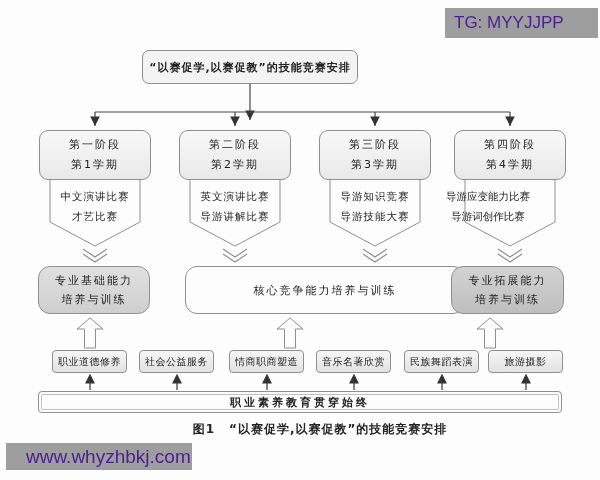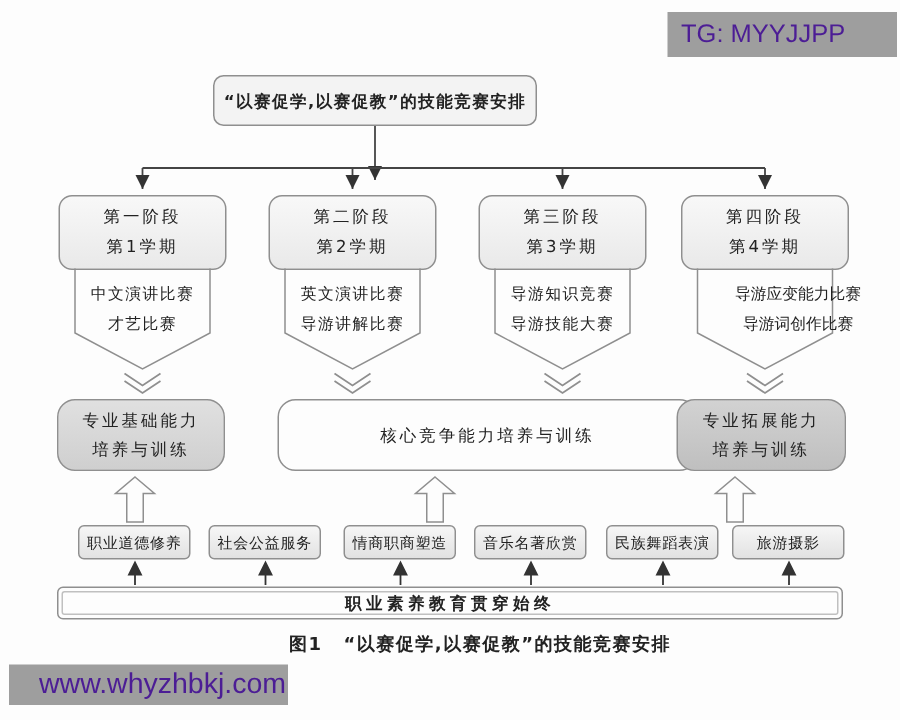--- a/index.html
+++ b/index.html
@@ -156,21 +156,21 @@
     <div>才艺比赛</div>
   </div>
   <div class="abs pennant-text" style="left:183px;top:186px;width:104px;">
     <div>英文演讲比赛</div>
     <div>导游讲解比赛</div>
   </div>
   <div class="abs pennant-text" style="left:323px;top:186px;width:104px;">
     <div>导游知识竞赛</div>
     <div>导游技能大赛</div>
   </div>
-  <div class="abs pennant-text" style="left:480px;top:186px;width:104px;letter-spacing:0;">
+  <div class="abs pennant-text" style="left:436px;top:186px;width:104px;letter-spacing:0;">
     <div>导游应变能力比赛</div>
     <div>导游词创作比赛</div>
   </div>
 
   <div class="abs ability gray" style="left:38px;top:266px;width:112px;height:48px;">
     <div>专业基础能力</div>
     <div>培养与训练</div>
   </div>
   <div class="abs ability white" style="left:160px;top:266px;width:280px;height:48px;">
     <div>核心竞争能力培养与训练</div>

